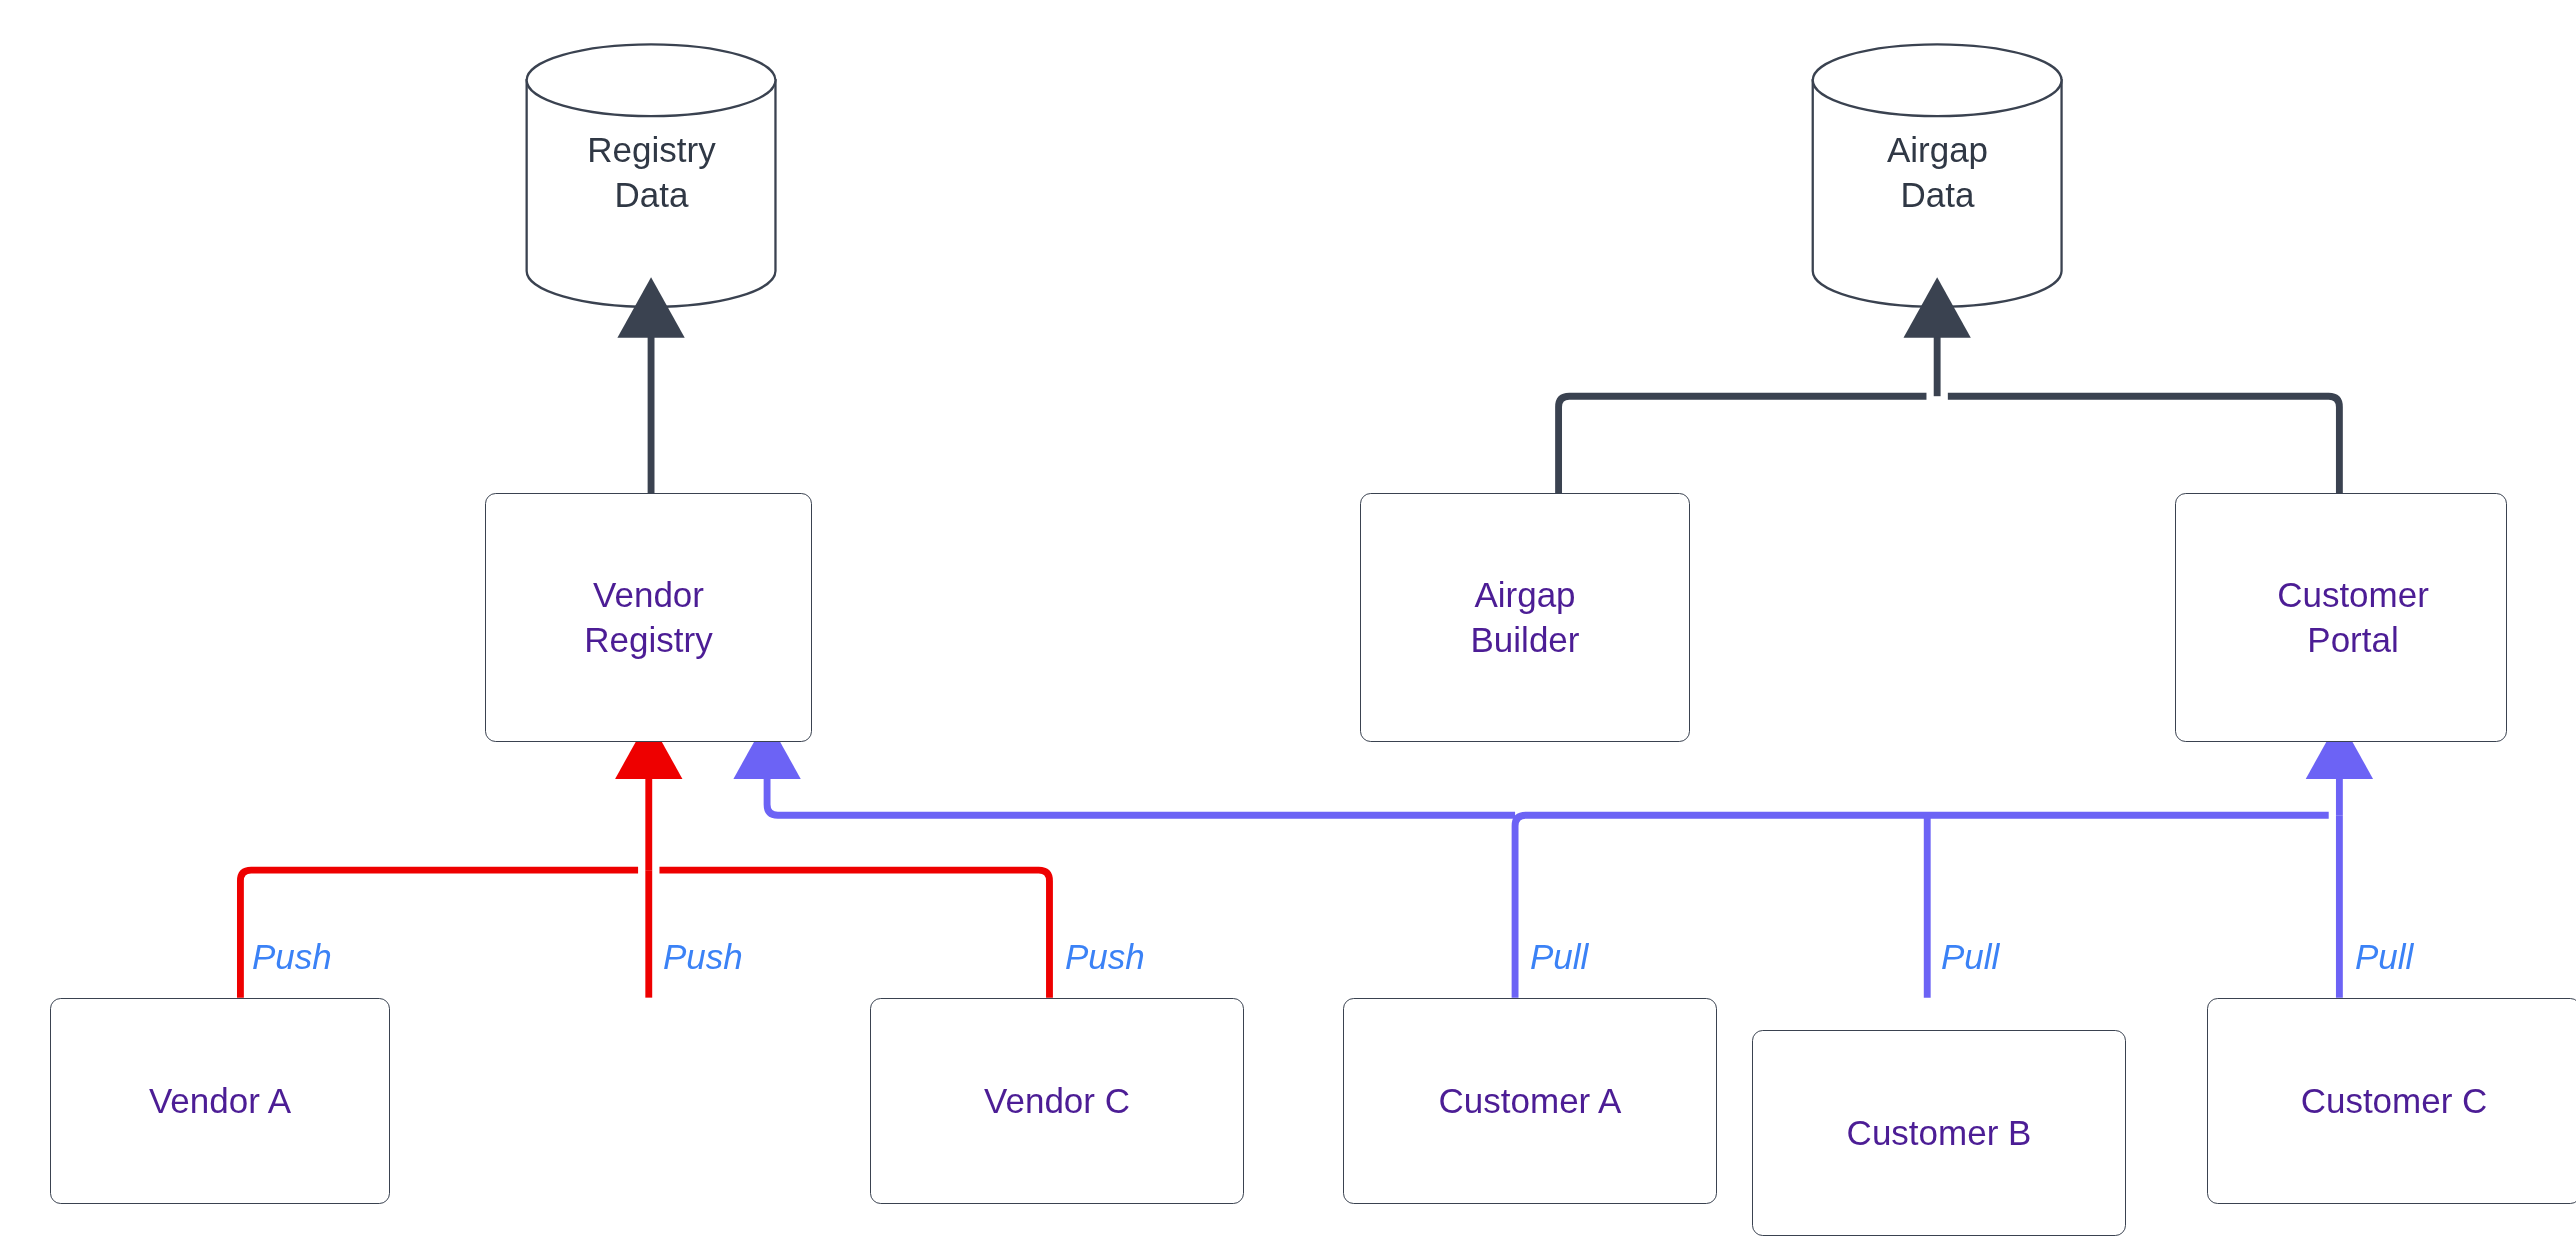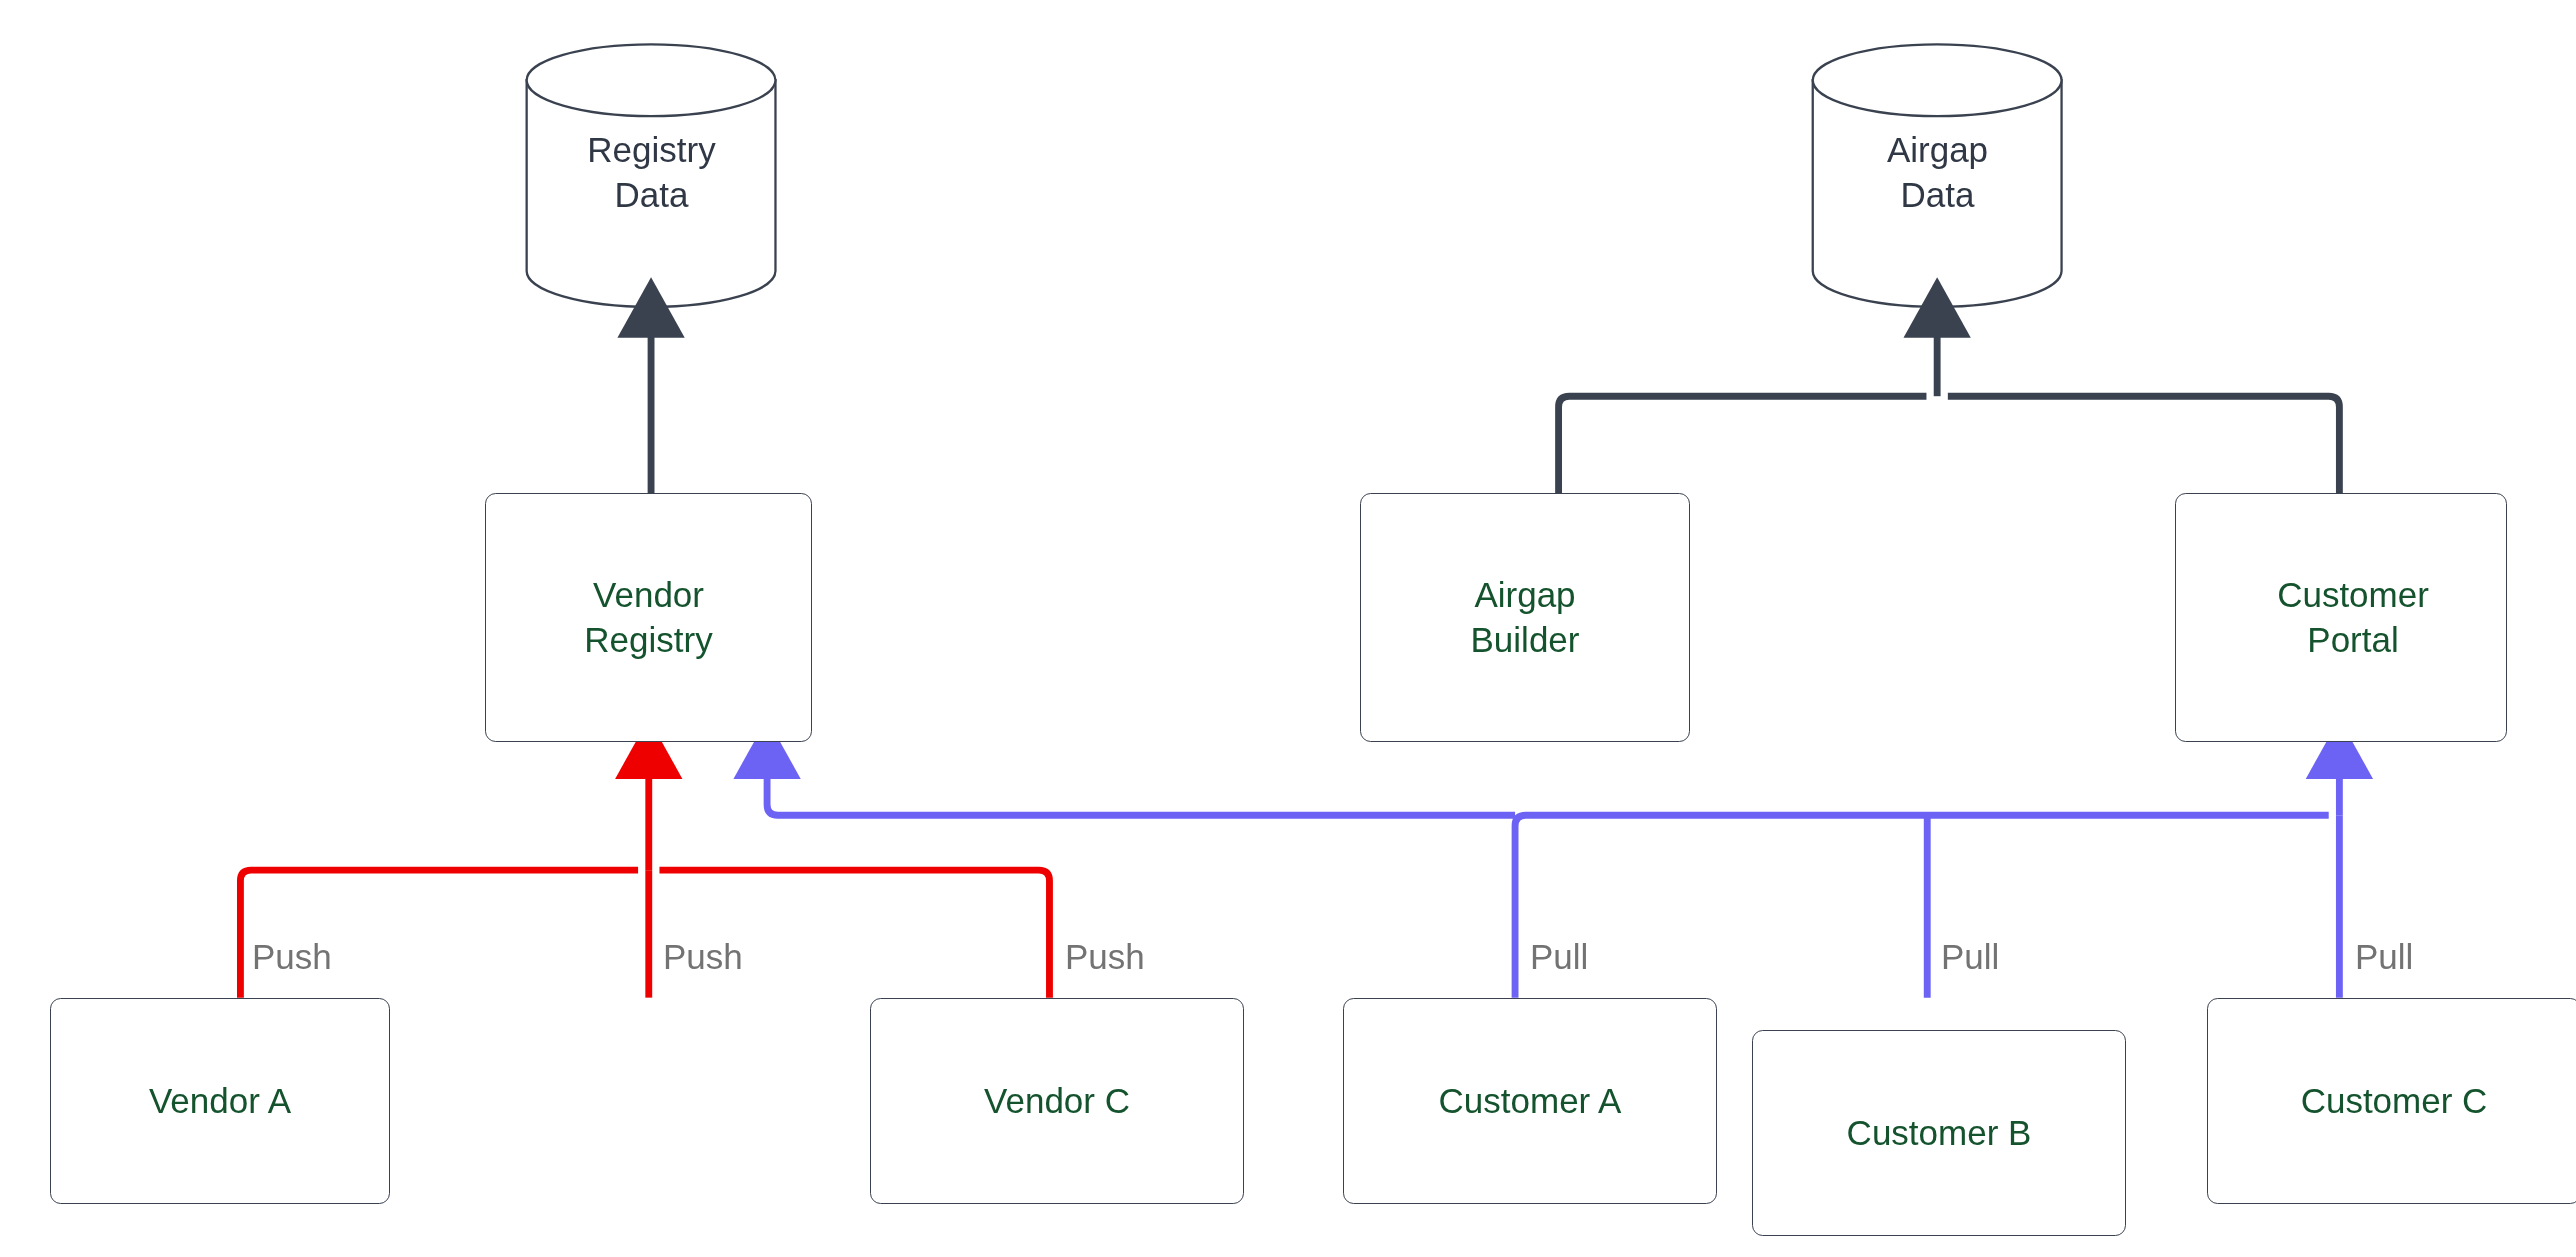--- a/index.html
+++ b/index.html
@@ -1,23 +1,23 @@
 <!DOCTYPE html>
 <html style="font-size:12.2px"><head>
 <meta charset="utf-8">
 <style>
   html,body{margin:0;padding:0;background:#ffffff;}
   body{font-family:"Liberation Sans","DejaVu Sans",sans-serif;}
   #canvas{position:relative;width:2576px;height:1258px;background:#ffffff;overflow:hidden;}
   #wires{position:absolute;inset:0;width:2576px;height:1258px;}
   .node{position:absolute;box-sizing:border-box;display:flex;align-items:center;justify-content:center;
-        text-align:center;color:#14532d;background:#ffffff;}
+        text-align:center;color:#4c1d95;background:#ffffff;}
   .boxnode{border:1.5px solid #3a4250;border-radius:10.7px;}
   .nodetext{line-height:1.28;white-space:pre-line;pointer-events:none;}
-  .edgelabel{position:absolute;color:#737373;white-space:nowrap;}
+  .edgelabel{position:absolute;color:#3b82f6;white-space:nowrap;font-style:italic;}
   .cyl-label{position:absolute;color:#303845;text-align:center;white-space:pre-line;line-height:1.28;}
 </style>
 </head>
 <body>
 
 <div id="canvas">
 
   <svg id="wires" viewBox="0 0 3375 1648" xmlns="http://www.w3.org/2000/svg">
     <defs>
       <marker id="ah-dark" markerWidth="11" markerHeight="11" refX="4.2" refY="5.5" orient="auto" markerUnits="strokeWidth">

